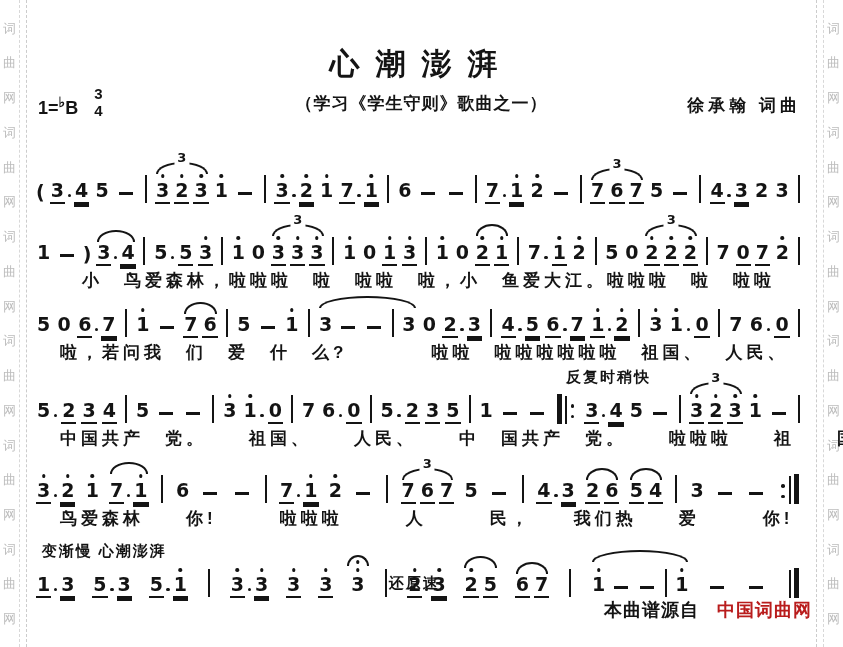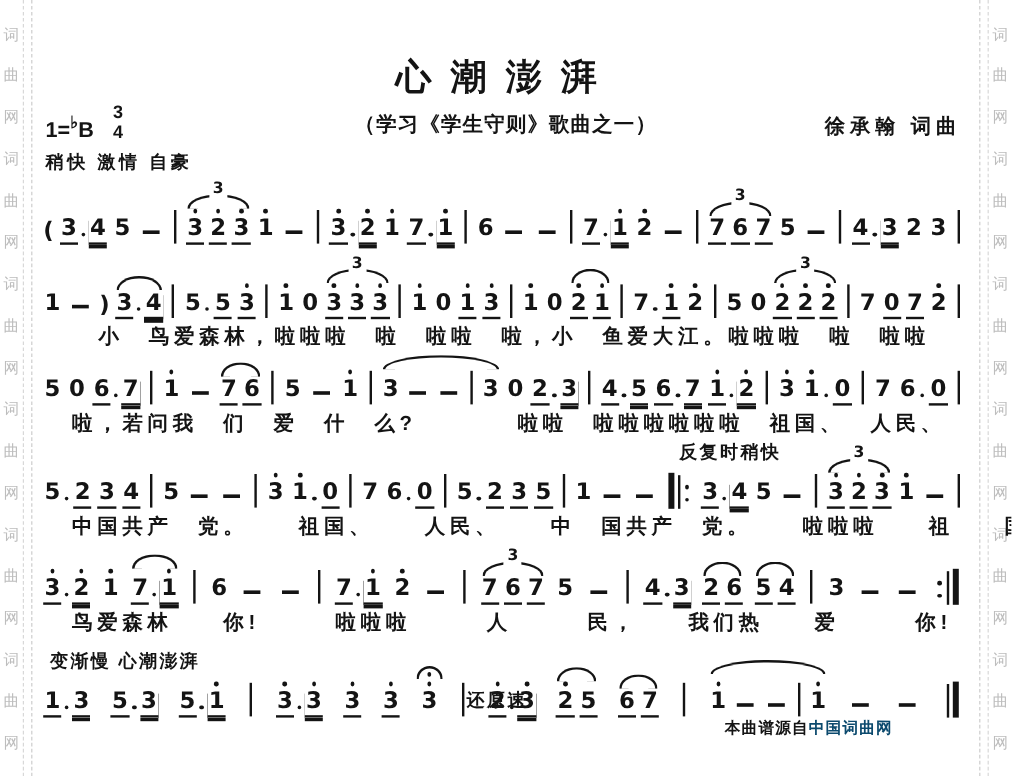--- a/index.html
+++ b/index.html
@@ -57,22 +57,22 @@
   .rep{display:flex;align-items:flex-end;margin:0 5px;}
   .thin{width:2px;height:28px;background:#141414;margin:0 2px;}
   .thick{width:5px;height:30px;background:#141414;margin:0 1px;}
   .dots{display:flex;flex-direction:column;gap:7px;margin:0 2px 6px;}
   .dot{width:3.5px;height:3.5px;border-radius:50%;background:#141414;}
   .linelbl{position:absolute;top:-10px;font-size:15px;font-weight:bold;letter-spacing:2px;
            font-family:"Liberation Sans",sans-serif;}
   .lyr{margin-top:3px;padding-left:26px;font-size:17px;font-weight:bold;letter-spacing:4px;white-space:pre;}
   .sys2 .lyr{padding-left:48px;}
   
-  .credit{position:absolute;left:604px;top:598px;display:flex;
-          font-size:13px;font-weight:bold;letter-spacing:1px;}
+  .credit{position:absolute;left:604px;top:598px;display:flex;gap:18px;
+          font-size:18px;font-weight:bold;letter-spacing:1px;}
 </style>
 </head>
 <body>
 
 <div class="page">
 
   <div class="wm wm-left">
       <div class="wmin" style="color: rgb(189, 189, 189);">
         <span class="wmc">词</span>
         <span class="wmc">曲</span>
@@ -122,21 +122,20 @@
   <div class="keyrow">
     <span><span>1=</span><span class="flat">♭</span><span>B</span></span>
     <span class="meter">
       <span>3</span>
       <span>4</span>
     </span>
   </div>
 
   <div class="subtitle">（学习《学生守则》歌曲之一）</div>
   <div class="author">徐承翰 词曲</div>
-  <div class="tempo">稍快 激情 自豪</div>
 
   <div class="sys sys1">
     <div class="row">
         <span class="txt">(</span>
         <span class="grp">
           <span class="note hasaug">
             <span class="nd u1">3</span>
             <span class="aug"></span>
           </span>
           <span class="note">
@@ -856,16 +855,16 @@
         <span class="dash"></span>
         <span class="rep">
           <span class="thin"></span>
           <span class="thick"></span>
         </span>
       </div>
   </div>
 
   <div class="credit">
     <span>本曲谱源自</span>
-    <span style="color: #0c4a6e;">中国词曲网</span>
+    <span style="color: #b91c1c;">中国词曲网</span>
   </div>
 
 </div>
 
 </body></html>

